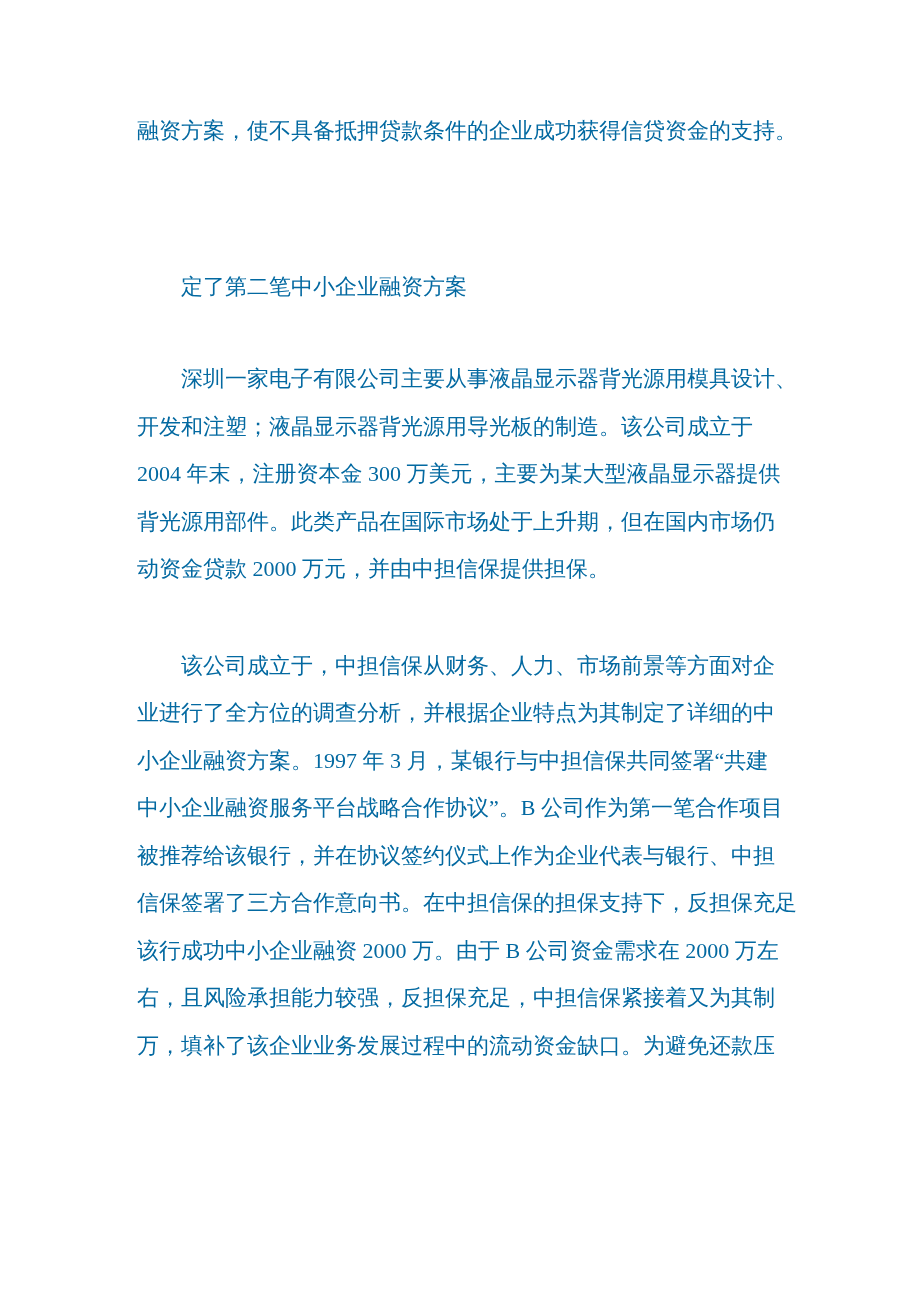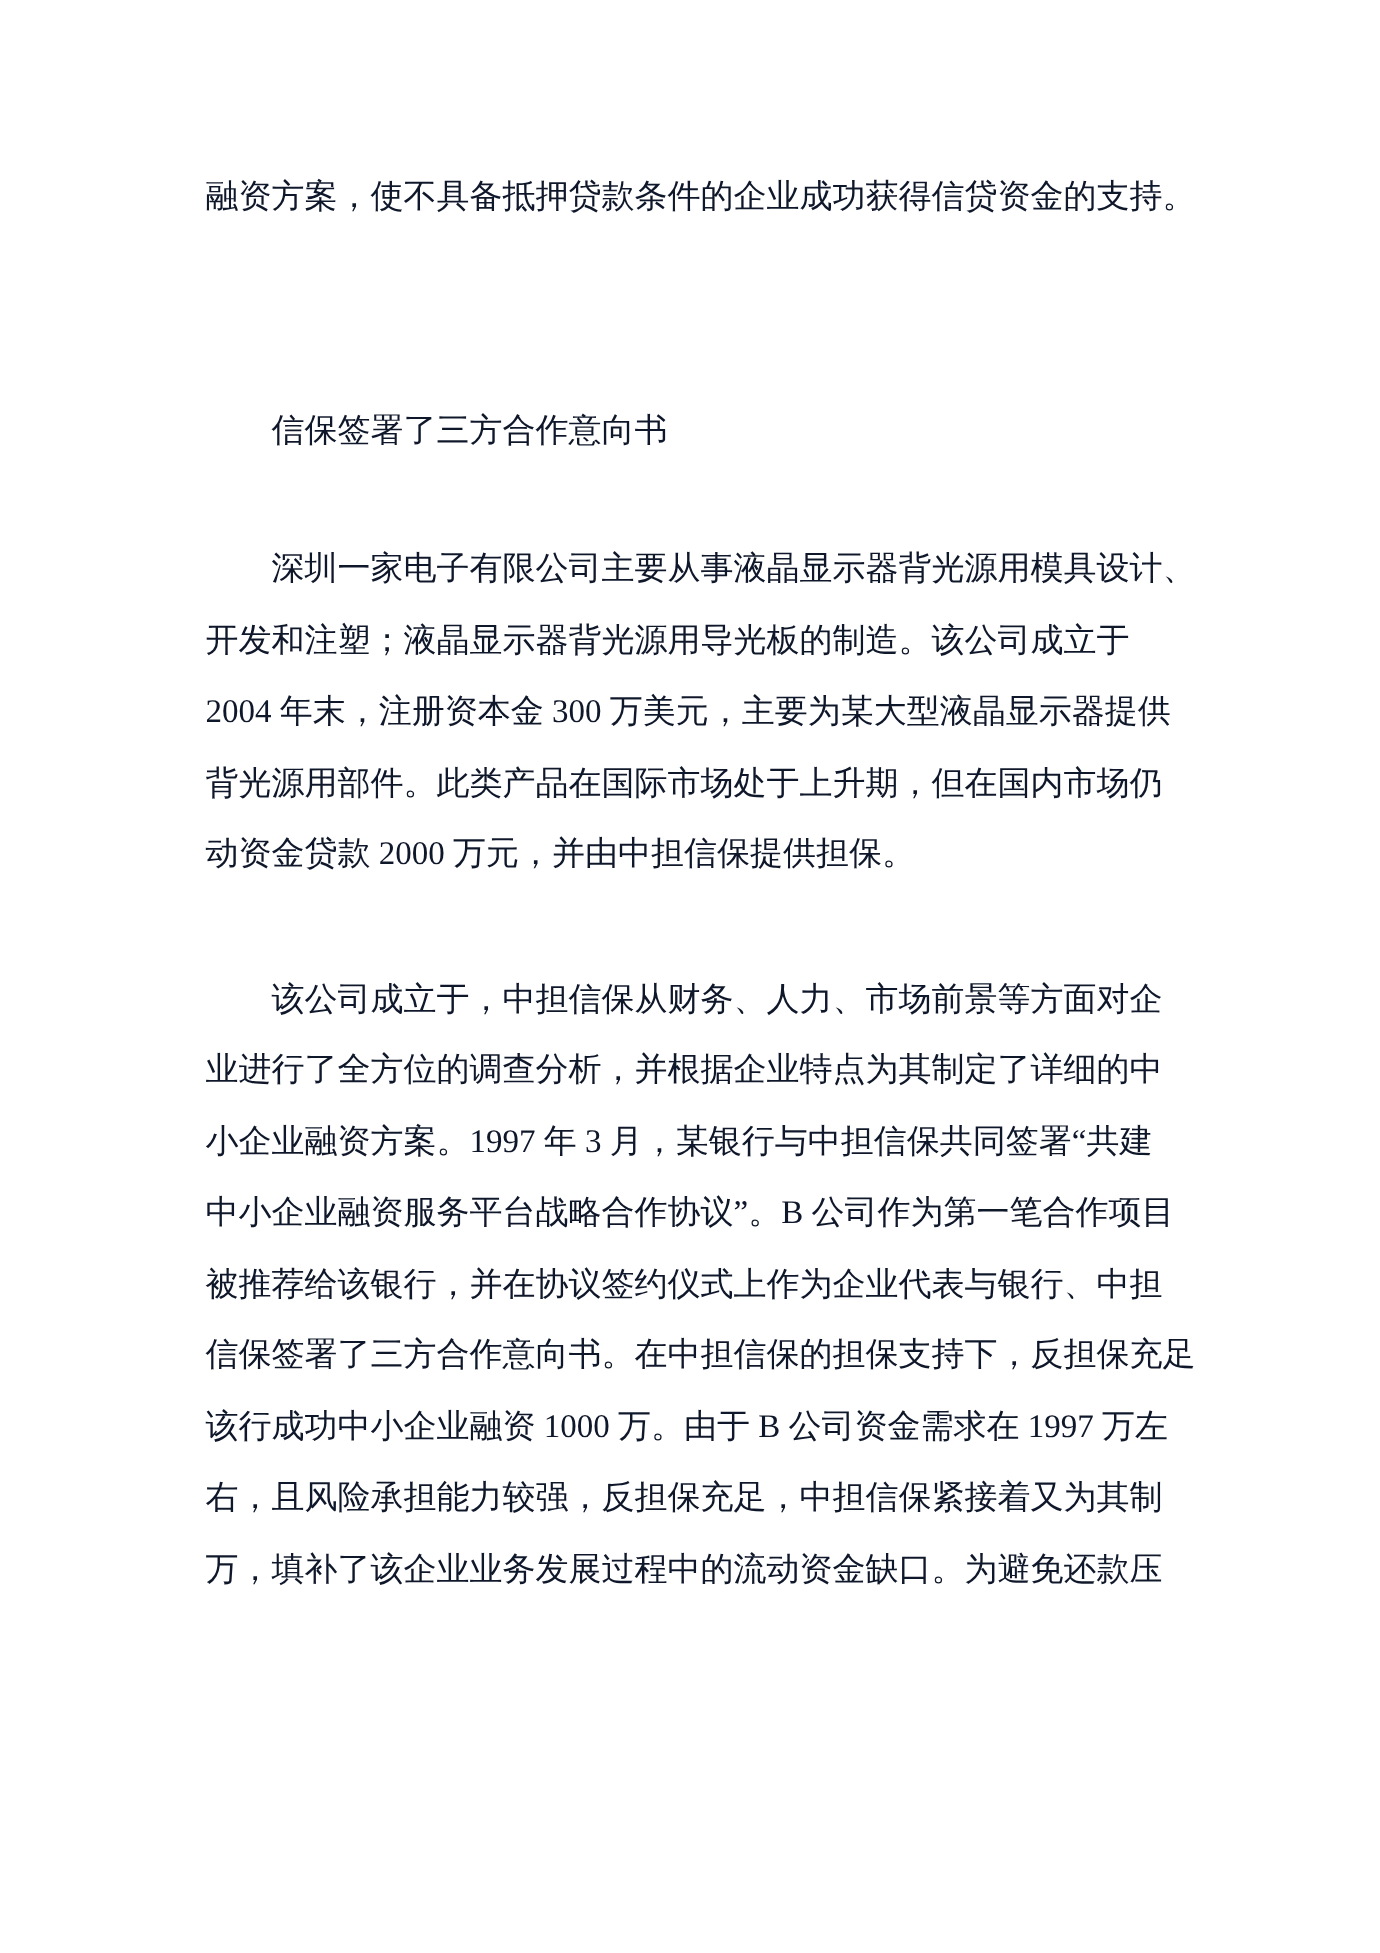--- a/index.html
+++ b/index.html
@@ -15,21 +15,21 @@
     overflow: hidden;
   }
   .content {
     position: absolute;
     left: 137px;
     top: 107px;
     width: 652px;
     font-family: "Liberation Serif", "DejaVu Serif", serif;
     font-size: 22px;
     line-height: 47.5px;
-    color: #0f172a;
+    color: #0369a1;
     text-align: left;
   }
   .paragraph { margin: 0; padding: 0; }
   .paragraph.indent .line:first-child { text-indent: 44px; }
   .line {
     height: 47.5px;
     white-space: nowrap;
   }
   
   .paragraph.p-0 { margin-bottom: 108px; }
@@ -39,34 +39,34 @@
 </style>
 </head>
 <body>
 
 <div class="page">
   <div class="content">
       <div class="paragraph p-0">
         <div class="line">融资方案，使不具备抵押贷款条件的企业成功获得信贷资金的支持。</div>
       </div>
       <div class="paragraph p-1 indent">
-        <div class="line">信保签署了三方合作意向书</div>
+        <div class="line">定了第二笔中小企业融资方案</div>
       </div>
       <div class="paragraph p-2 indent">
         <div class="line">深圳一家电子有限公司主要从事液晶显示器背光源用模具设计、</div>
         <div class="line">开发和注塑；液晶显示器背光源用导光板的制造。该公司成立于</div>
         <div class="line">2004 年末，注册资本金 300 万美元，主要为某大型液晶显示器提供</div>
         <div class="line">背光源用部件。此类产品在国际市场处于上升期，但在国内市场仍</div>
         <div class="line">动资金贷款 2000 万元，并由中担信保提供担保。</div>
       </div>
       <div class="paragraph p-3 indent">
         <div class="line">该公司成立于，中担信保从财务、人力、市场前景等方面对企</div>
         <div class="line">业进行了全方位的调查分析，并根据企业特点为其制定了详细的中</div>
         <div class="line">小企业融资方案。1997 年 3 月，某银行与中担信保共同签署“共建</div>
         <div class="line">中小企业融资服务平台战略合作协议”。B 公司作为第一笔合作项目</div>
         <div class="line">被推荐给该银行，并在协议签约仪式上作为企业代表与银行、中担</div>
         <div class="line">信保签署了三方合作意向书。在中担信保的担保支持下，反担保充足</div>
-        <div class="line">该行成功中小企业融资 1000 万。由于 B 公司资金需求在 1997 万左</div>
+        <div class="line">该行成功中小企业融资 2000 万。由于 B 公司资金需求在 2000 万左</div>
         <div class="line">右，且风险承担能力较强，反担保充足，中担信保紧接着又为其制</div>
         <div class="line">万，填补了该企业业务发展过程中的流动资金缺口。为避免还款压</div>
       </div>
     </div>
 </div>
 
 </body></html>

